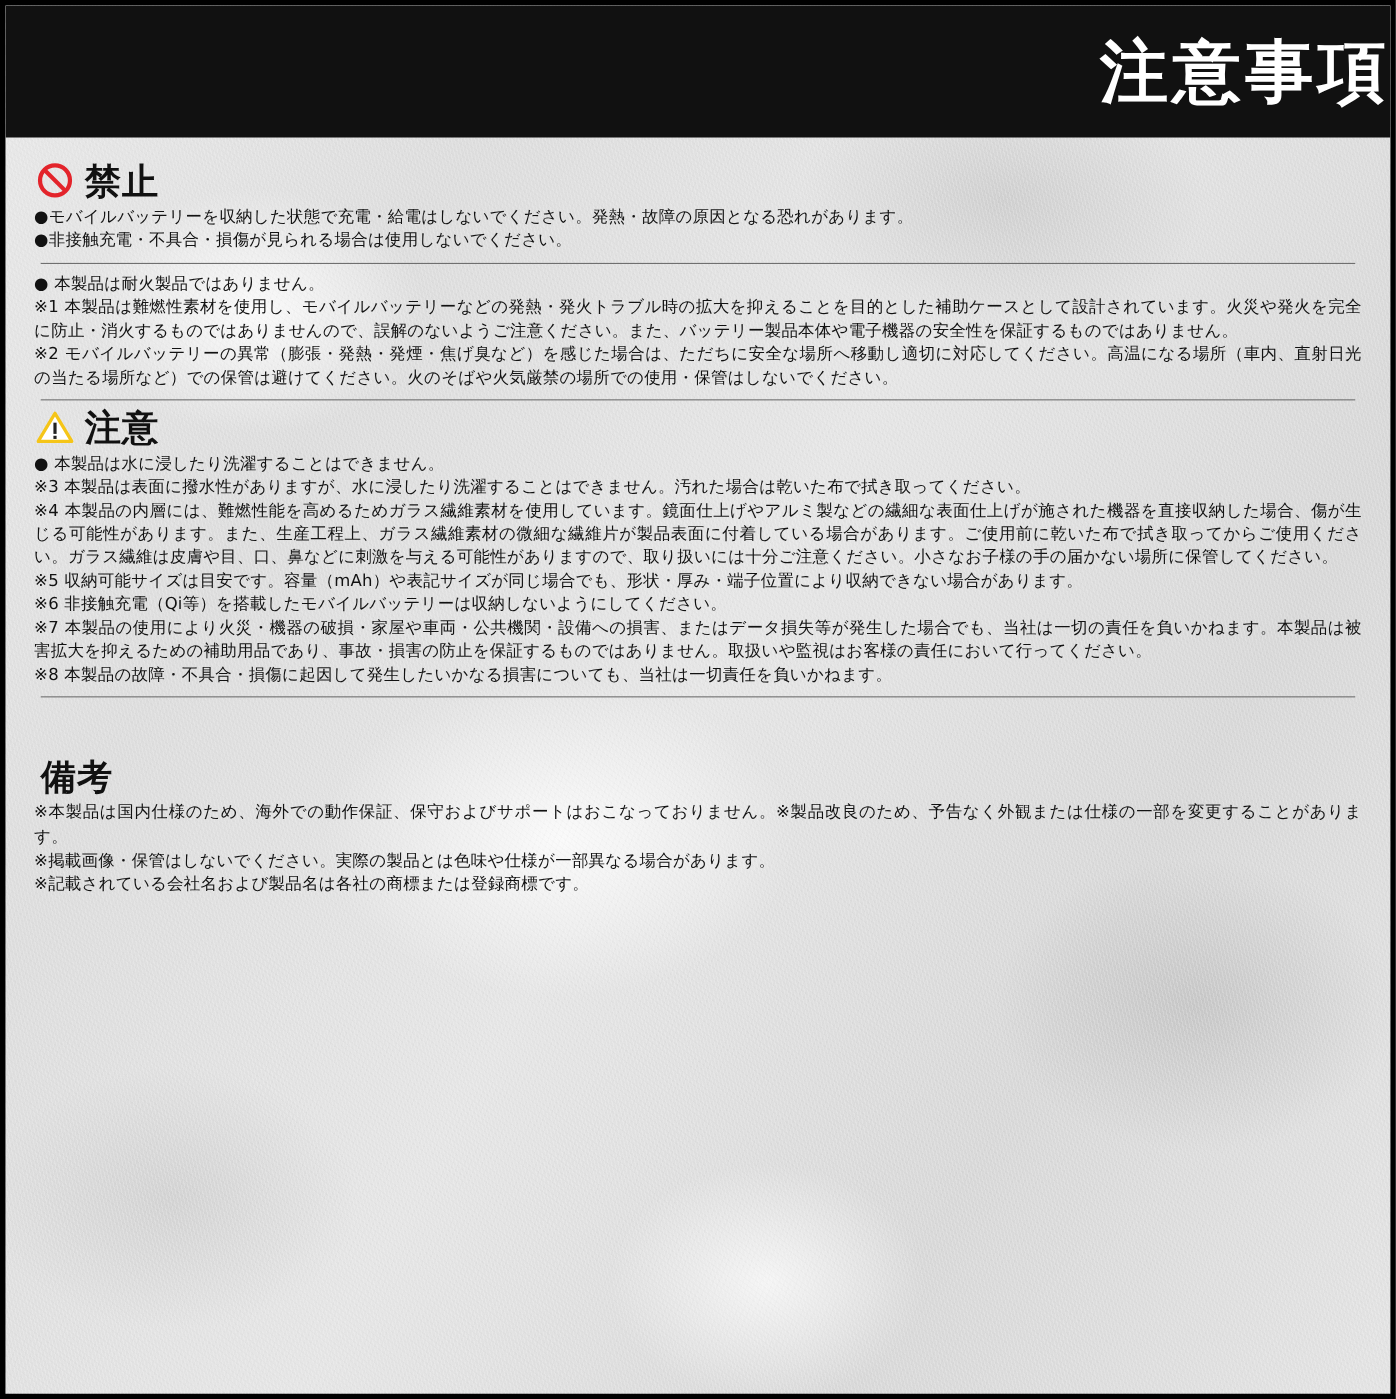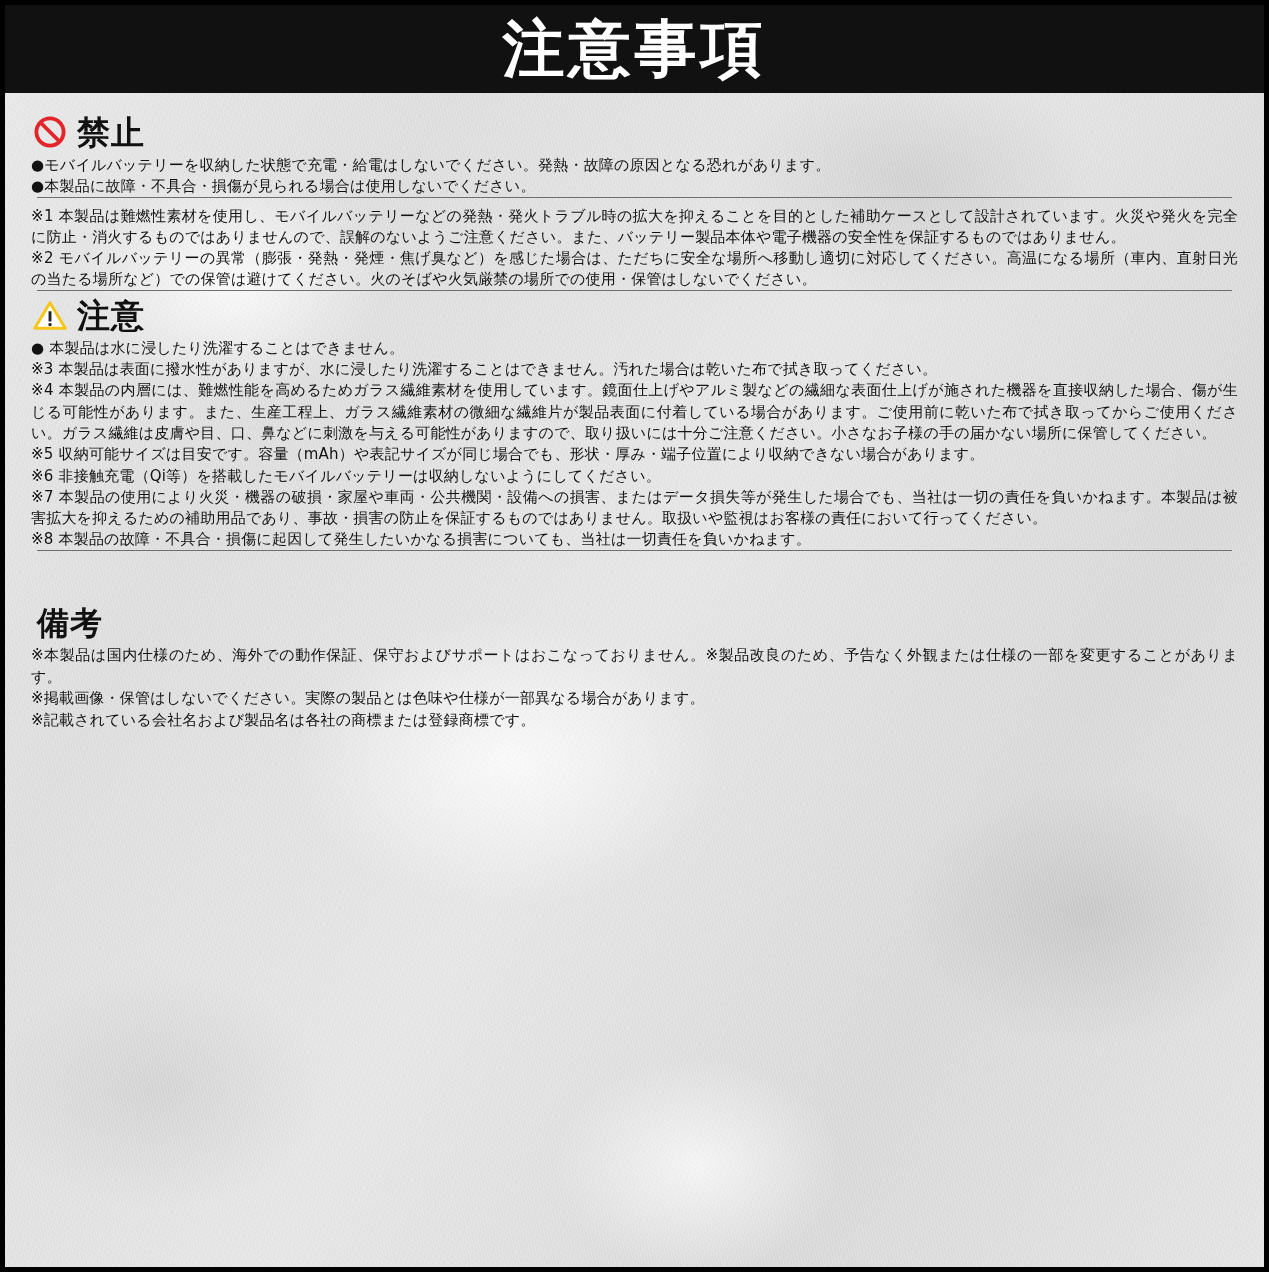--- a/index.html
+++ b/index.html
@@ -35,41 +35,42 @@
     inset: 0;
     pointer-events: none;
     opacity: 0.35;
     background-image:
       repeating-linear-gradient(37deg, rgba(0,0,0,0.035) 0px, rgba(0,0,0,0.035) 1px, rgba(255,255,255,0) 1px, rgba(255,255,255,0) 4px),
       repeating-linear-gradient(113deg, rgba(0,0,0,0.03) 0px, rgba(0,0,0,0.03) 1px, rgba(255,255,255,0) 1px, rgba(255,255,255,0) 5px),
       repeating-linear-gradient(78deg, rgba(255,255,255,0.5) 0px, rgba(255,255,255,0.5) 1px, rgba(255,255,255,0) 1px, rgba(255,255,255,0) 3px);
   }
   .header {
     position: relative;
-    height: 88px;
+    height: 120px;
     background: #111111;
     display: flex;
     align-items: center;
-    justify-content: center;
+    justify-content: flex-end;
     z-index: 2;
   }
   .header-title {
     color: #ffffff;
     font-size: 62px;
     font-weight: bold;
     letter-spacing: 4px;
     line-height: 1;
   }
   .content {
     position: relative;
     z-index: 2;
     padding: 18px 26px 10px 26px;
   }
   .section {
     position: relative;
+    padding-bottom: 10px;
     margin-bottom: 8px;
   }
   .section.ruled::after {
     content: "";
     position: absolute;
     left: 6px;
     right: 6px;
     bottom: 0;
     height: 1px;
     background: #6f6f6f;
@@ -128,24 +129,25 @@
 
     <div class="section ruled">
       <div class="sec-head">
         <svg class="icon-prohibit" viewBox="0 0 40 40">
           <circle cx="20" cy="20" r="16" fill="none" stroke="#e3242b" stroke-width="4.5"></circle>
           <line x1="8.8" y1="8.8" x2="31.2" y2="31.2" stroke="#e3242b" stroke-width="4.5"></line>
         </svg>
         <span class="sec-title">禁止</span>
       </div>
       <p class="body">●モバイルバッテリーを収納した状態で充電・給電はしないでください。発熱・故障の原因となる恐れがあります。</p>
-      <p class="body">●本製品に故障・不具合・損傷が見られる場合は使用しないでください。</p>
+      <p class="body">●非接触充電・不具合・損傷が見られる場合は使用しないでください。</p>
     </div>
 
     <div class="section ruled">
+      <p class="body">● 本製品は耐火製品ではありません。</p>
       <p class="body">※1 本製品は難燃性素材を使用し、モバイルバッテリーなどの発熱・発火トラブル時の拡大を抑えることを目的とした補助ケースとして設計されています。火災や発火を完全に防止・消火するものではありませんので、誤解のないようご注意ください。また、バッテリー製品本体や電子機器の安全性を保証するものではありません。</p>
       <p class="body">※2 モバイルバッテリーの異常（膨張・発熱・発煙・焦げ臭など）を感じた場合は、ただちに安全な場所へ移動し適切に対応してください。高温になる場所（車内、直射日光の当たる場所など）での保管は避けてください。火のそばや火気厳禁の場所での使用・保管はしないでください。</p>
     </div>
 
     <div class="section ruled">
       <div class="sec-head">
         <svg class="icon-warn" viewBox="0 0 40 36">
           <path d="M20 3 L38 33 L2 33 Z" fill="#ffffff" stroke="#f5c518" stroke-width="3.5" stroke-linejoin="round"></path>
           <rect x="18.3" y="13" width="3.4" height="12" fill="#222222"></rect>
           <rect x="18.3" y="27" width="3.4" height="3.4" fill="#222222"></rect>

